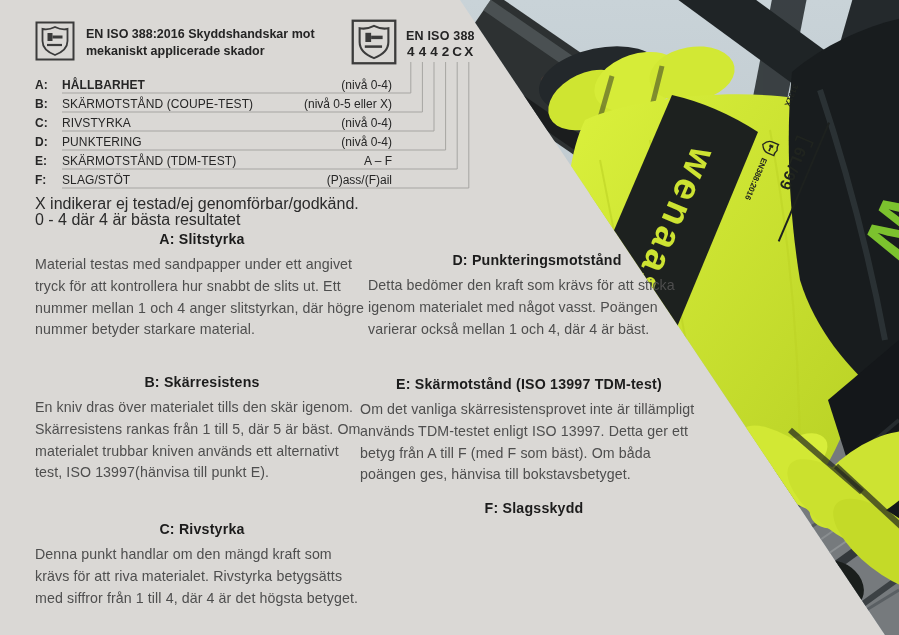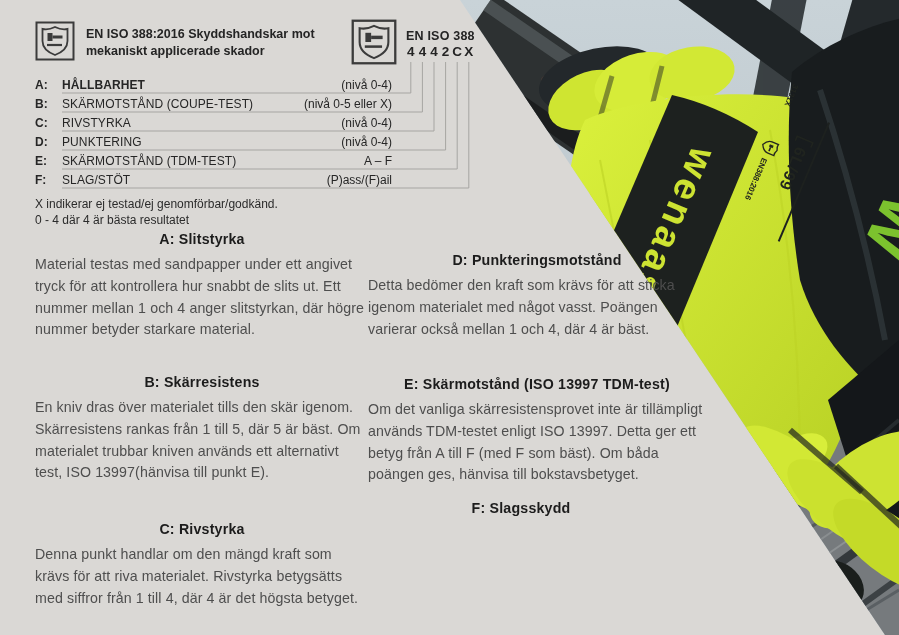--- a/index.html
+++ b/index.html
@@ -16,21 +16,21 @@
   .badge-icon{left:351px;top:19px;width:46px;height:46px;}
   .badge-std{left:406px;top:29px;font-size:12.5px;font-weight:bold;color:#242424;letter-spacing:.2px;}
   .badge-code{left:405px;top:44px;height:16px;display:flex;}
   .badge-code span{display:inline-block;width:11.6px;text-align:center;font-size:13.5px;font-weight:bold;color:#242424;}
   
   .legend-row{left:35px;width:357px;height:16px;font-size:12px;line-height:16px;}
   .legend-row .k{position:absolute;left:0;font-weight:bold;}
   .legend-row .n{position:absolute;left:27px;letter-spacing:.1px;}
   .legend-row.first .n{font-weight:bold;}
   .legend-row .v{position:absolute;right:0;text-align:center;}
-  .note{left:35px;top:196px;font-size:12px;line-height:16px;color:#2b2b2b;}
+  .note{left:35px;top:196px;font-size:16px;line-height:16px;color:#2b2b2b;}
   
   .sec{width:334px;}
   .sec h3{margin:0 0 7px 0;font-size:14.2px;color:#1c1c1c;letter-spacing:.2px;text-align:center;}
   .sec p{margin:0;font-size:14.2px;line-height:21.8px;color:#4e4e4e;letter-spacing:.1px;}
   .sec.right{width:338px;}
   
   .photo{left:0;top:0;width:899px;height:635px;
     clip-path:polygon(460px 0px,899px 0px,899px 635px,885px 635px);}
   svg text{font-family:"Liberation Sans",sans-serif;}
 </style>
@@ -221,19 +221,19 @@
   <p>En kniv dras över materialet tills den skär igenom. Skärresistens rankas från 1 till 5, där 5 är bäst. Om materialet trubbar kniven används ett alternativt test, ISO 13997(hänvisa till punkt E).</p>
 </div>
 <div class="abs sec" style="left:35px;top:521px">
   <h3>C: Rivstyrka</h3>
   <p>Denna punkt handlar om den mängd kraft som krävs för att riva materialet. Rivstyrka betygsätts med siffror från 1 till 4, där 4 är det högsta betyget.</p>
 </div>
 <div class="abs sec right" style="left:368px;top:252px">
   <h3>D: Punkteringsmotstånd</h3>
   <p>Detta bedömer den kraft som krävs för att sticka igenom materialet med något vasst. Poängen varierar också mellan 1 och 4, där 4 är bäst.</p>
 </div>
-<div class="abs sec right" style="left:368px;top:376px">
+<div class="abs sec right" style="left:360px;top:376px">
   <h3>E: Skärmotstånd (ISO 13997 TDM-test)</h3>
   <p>Om det vanliga skärresistensprovet inte är tillämpligt används TDM-testet enligt ISO 13997. Detta ger ett betyg från A till F (med F som bäst). Om båda poängen ges, hänvisa till bokstavsbetyget.</p>
 </div>
-<div class="abs sec right" style="left:352px;top:500px">
+<div class="abs sec right" style="left:365px;top:500px">
   <h3>F: Slagsskydd</h3>
 </div>
 
 </body></html>

